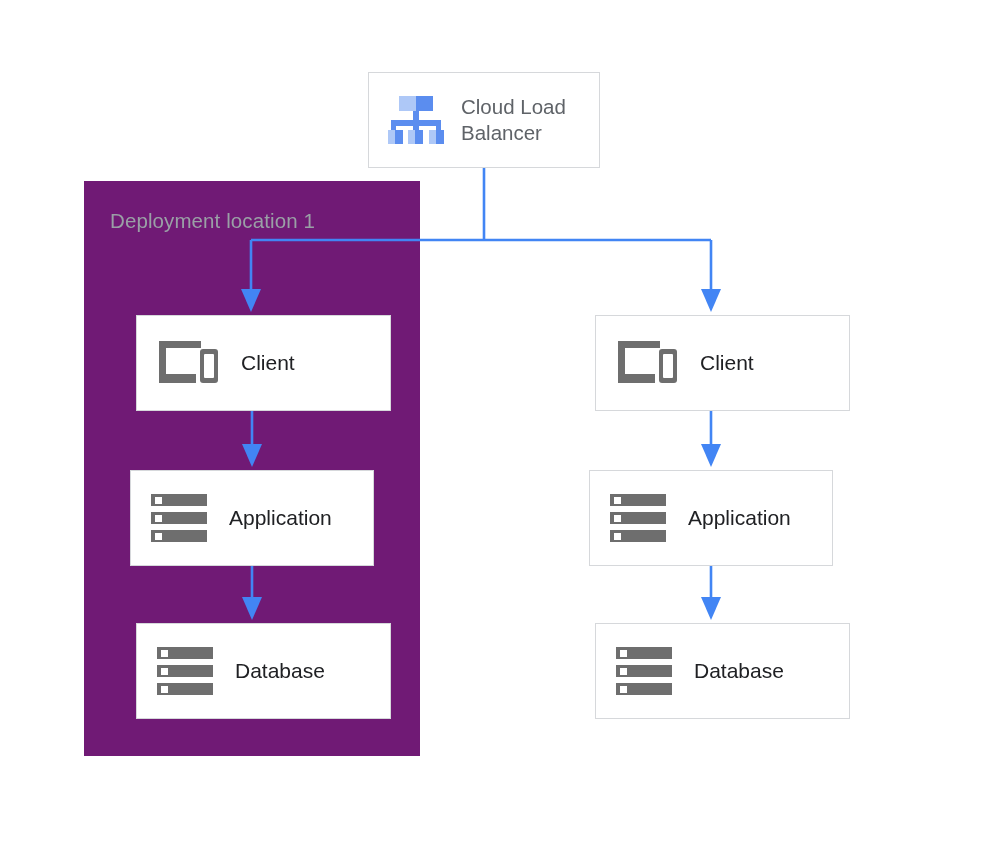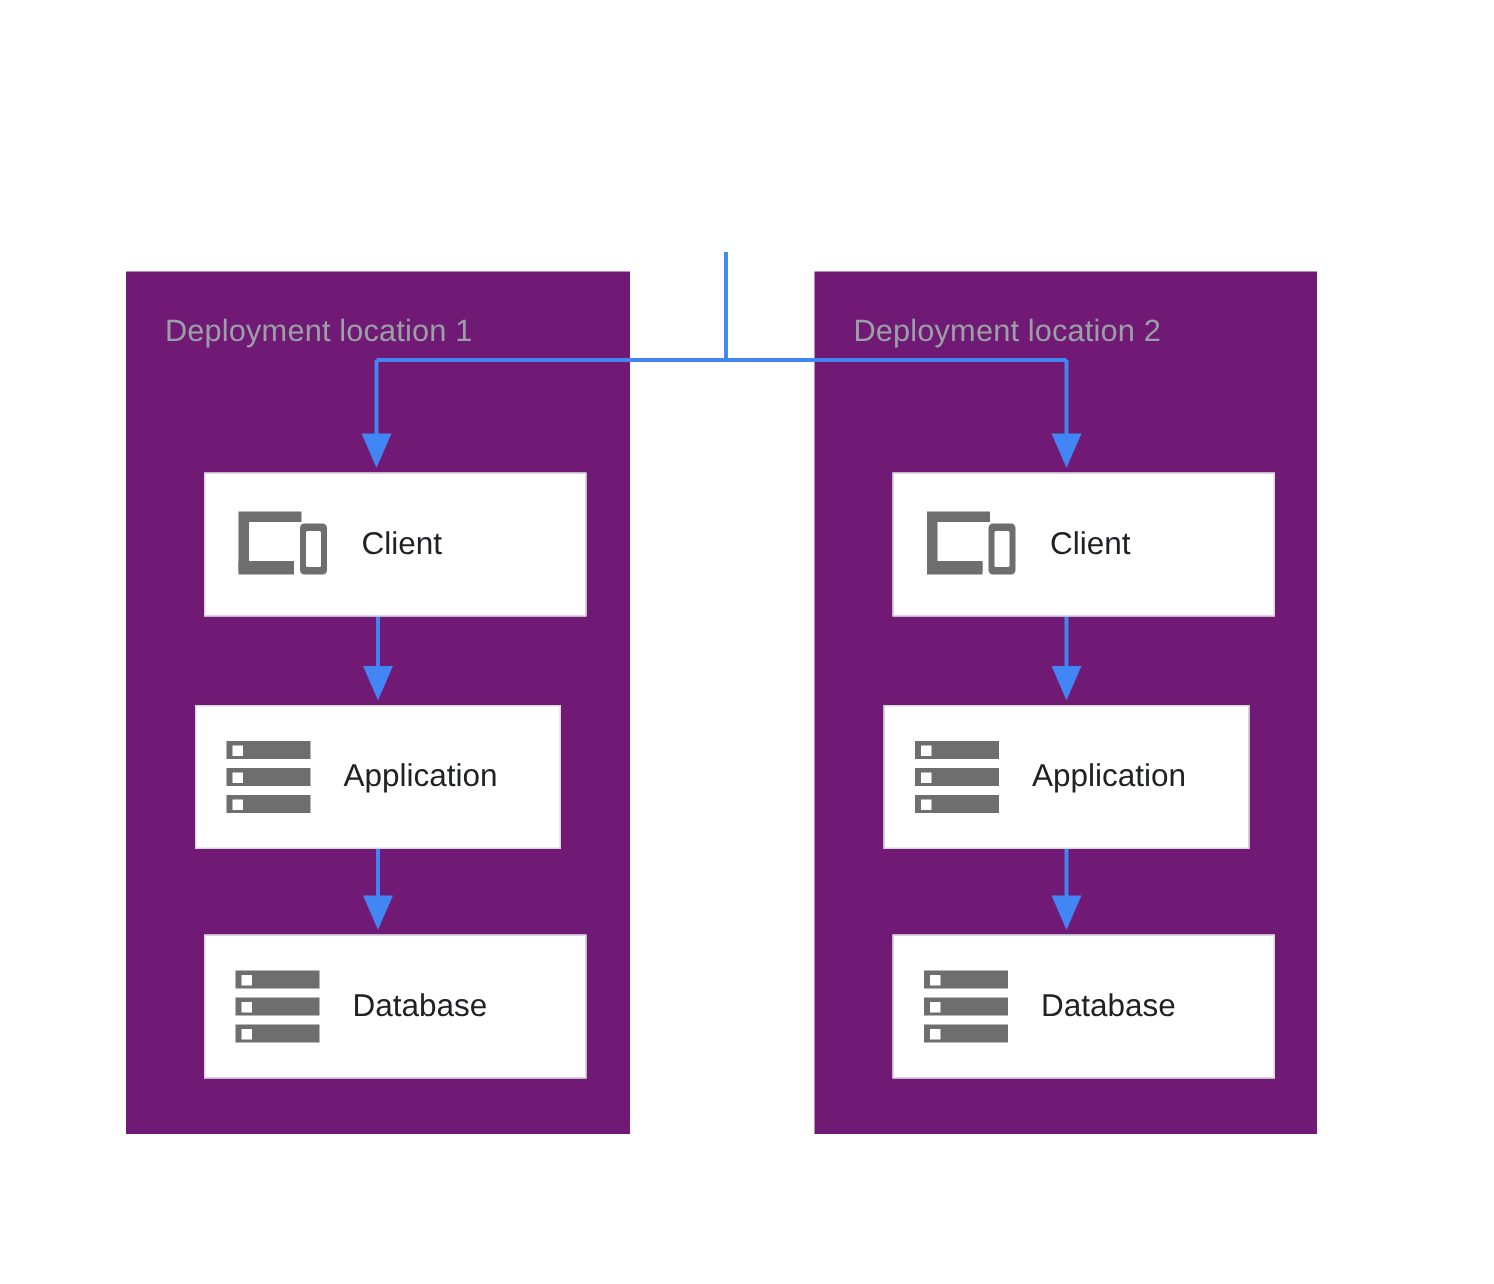--- a/index.html
+++ b/index.html
@@ -101,23 +101,20 @@
     background: #ffffff;
   }
 </style>
 </head>
 <body>
 
 <div id="diagram">
 
   <div class="zone" id="zone-1">
     <div class="zone-label">Deployment location 1</div>
-  </div>
-  <div class="zone" id="zone-2">
-    <div class="zone-label">Deployment location 2</div>
   </div>
 
   <svg id="wires" viewBox="0 0 996 856" xmlns="http://www.w3.org/2000/svg">
     <g stroke="#4285f4" stroke-width="2.6" fill="none">
 
       <path d="M484 168 L484 240"></path>
       <path d="M251 240 L711 240"></path>
       <path d="M251 240 L251 292"></path>
       <path d="M711 240 L711 292"></path>
 
@@ -130,20 +127,38 @@
     <g fill="#4285f4">
       <polygon points="241,289 261,289 251,312"></polygon>
       <polygon points="701,289 721,289 711,312"></polygon>
       <polygon points="242,444 262,444 252,467"></polygon>
       <polygon points="242,597 262,597 252,620"></polygon>
       <polygon points="701,444 721,444 711,467"></polygon>
       <polygon points="701,597 721,597 711,620"></polygon>
     </g>
   </svg>
 
+  <div class="node" id="node-lb">
+    <svg class="icon" width="58" height="50" viewBox="0 0 58 50" xmlns="http://www.w3.org/2000/svg">
+      <rect x="12" y="1" width="17" height="15" fill="#aec8f7"></rect>
+      <rect x="29" y="1" width="17" height="15" fill="#5b8def"></rect>
+      <rect x="26" y="16" width="6" height="9" fill="#5b8def"></rect>
+      <rect x="4" y="25" width="50" height="6" fill="#5b8def"></rect>
+      <rect x="4" y="31" width="5" height="6" fill="#5b8def"></rect>
+      <rect x="26" y="31" width="6" height="6" fill="#5b8def"></rect>
+      <rect x="49" y="31" width="5" height="6" fill="#5b8def"></rect>
+      <rect x="1" y="35" width="7" height="14" fill="#aec8f7"></rect>
+      <rect x="8" y="35" width="8" height="14" fill="#5b8def"></rect>
+      <rect x="21" y="35" width="7" height="14" fill="#aec8f7"></rect>
+      <rect x="28" y="35" width="8" height="14" fill="#5b8def"></rect>
+      <rect x="42" y="35" width="7" height="14" fill="#aec8f7"></rect>
+      <rect x="49" y="35" width="8" height="14" fill="#5b8def"></rect>
+    </svg>
+    <div class="node-label">Cloud Load Balancer</div>
+  </div>
 
   <div class="node node-stack" id="node-client-1">
     <svg class="icon" width="62" height="48" viewBox="0 0 62 48" xmlns="http://www.w3.org/2000/svg">
       <path fill="#6e6e6e" d="M2 2 h42 v7 H9 v26 h30 v7 H2 Z"></path>
       <rect x="2" y="36" width="37" height="8" fill="#6e6e6e"></rect>
       <rect x="43" y="10" width="18" height="34" rx="3" fill="#6e6e6e"></rect>
       <rect x="47" y="15" width="10" height="24" rx="1" fill="#ffffff"></rect>
     </svg>
     <div class="node-label">Client</div>
   </div>

